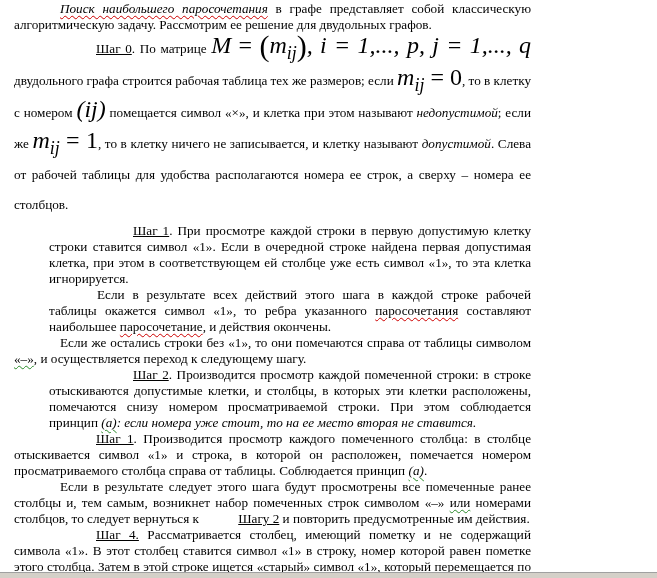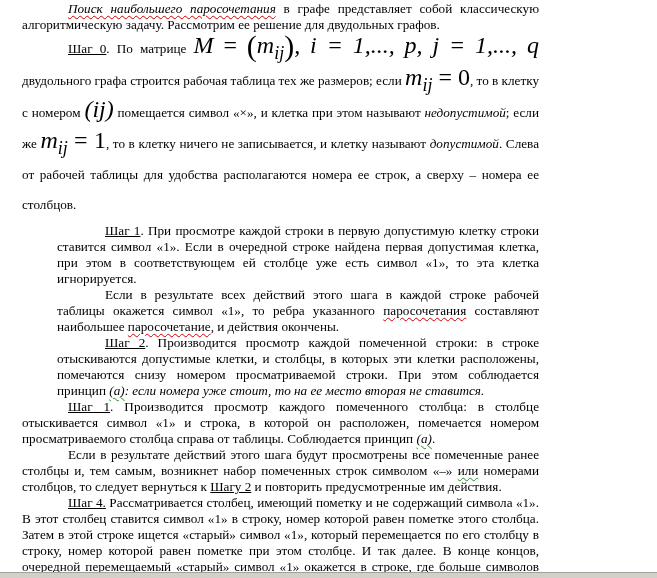--- a/index.html
+++ b/index.html
@@ -1,44 +1,45 @@
 <!DOCTYPE html>
 <html><head>
 <meta charset="utf-8">
 <style>
   html, body { margin:0; padding:0; background:#ffffff; }
   body { width:657px; height:578px; overflow:hidden; position:relative;
          font-family:"Liberation Serif","DejaVu Serif",serif; color:#000; }
-  .page { position:absolute; left:16px; top:0; width:529px; height:572px; }
+  .page { position:absolute; left:8px; top:0; width:529px; height:572px; }
   .bottom-bar { position:absolute; left:0; top:572px; width:657px; height:6px; background:#d4d0c8; border-top:1px solid #a0a0a0; }
   p { margin:0; font-size:13.2px; line-height:16px; text-align:justify; padding:0 6px 0 6px; }
   .ind { text-indent:46px; }
   .ind2 { text-indent:48px;padding-left:41px; }
   .it { font-style:italic; }
-  .u { text-decoration:underline; }
+  .u { text-decoration:underline;margin-left:36px; }
   .sp { text-decoration:underline wavy #c00; text-decoration-thickness:1px; text-underline-offset:2px; }
   .sg { text-decoration:underline wavy #2a8a2a; text-decoration-thickness:1px; text-underline-offset:2px; }
   .math { font-family:"Liberation Serif","DejaVu Serif",serif; font-style:italic; font-size:24px; line-height:24px; }
   .math .n { font-style:normal; }
   .math sub { font-size:18px; vertical-align:-6px; }
   .paren { font-style:normal; font-size:30px; vertical-align:-3px; }
   .mline { line-height:30px; }
 </style>
 </head>
 <body>
 
 <div class="page">
 
   <p class="ind" style="margin-top:1px;"><span class="it sp">Поиск наибольшего паросочетания</span><span> в графе представляет собой классическую алгоритмическую задачу. Рассмотрим ее решение для двудольных графов.</span></p>
 
   <p class="ind mline"><span class="u">Шаг 0</span><span>. По матрице </span><span class="math"><span>M</span><span class="n"> = </span><span class="paren">(</span><span>m</span><sub>ij</sub><span class="paren">)</span><span>, i = 1,..., p, j = 1,..., q</span></span><span> двудольного графа строится рабочая таблица тех же размеров; если </span><span class="math"><span>m</span><sub>ij</sub><span class="n"> = 0</span></span><span>, то в клетку с номером </span><span class="math">(ij)</span><span> помещается символ «×», и клетка при этом называют </span><span class="it">недопустимой</span><span>; если же </span><span class="math"><span>m</span><sub>ij</sub><span class="n"> = 1</span></span><span>, то в клетку ничего не записывается, и клетку называют </span><span class="it">допустимой</span><span style="line-height:16px">. Слева от рабочей таблицы для удобства располагаются номера ее строк, а сверху – номера ее столбцов.</span></p>
 
   <p class="ind2" style="margin-top:3px;"><span class="u">Шаг 1</span><span>. При просмотре каждой строки в первую допустимую клетку строки ставится символ «1». Если в очередной строке найдена первая допустимая клетка, при этом в соответствующем ей столбце уже есть символ «1», то эта клетка игнорируется.</span></p>
   <p class="ind2"><span>Если в результате всех действий этого шага в каждой строке рабочей таблицы окажется символ «1», то ребра указанного </span><span class="sp">паросочетания</span><span> составляют наибольшее </span><span class="sp">паросочетание</span><span>, и действия окончены.</span></p>
+  <p class="ind"><span>Если же остались строки без «1», то они помечаются справа от таблицы символом </span><span class="sg">«–»</span><span>, и осуществляется переход к следующему шагу.</span></p>
 
   <p class="ind2"><span class="u">Шаг 2</span><span>. Производится просмотр каждой помеченной строки: в строке отыскиваются допустимые клетки, и столбцы, в которых эти клетки расположены, помечаются снизу номером просматриваемой строки. При этом соблюдается принцип </span><span class="it sg">(а)</span><span class="it">: если номера уже стоит, то на ее место вторая не ставится.</span></p>
 
   <p class="ind"><span class="u">Шаг 1</span><span>. Производится просмотр каждого помеченного столбца: в столбце отыскивается символ «1» и строка, в которой он расположен, помечается номером просматриваемого столбца справа от таблицы. Соблюдается принцип </span><span class="it sg">(а)</span><span>.</span></p>
-  <p class="ind"><span>Если в результате действий этого шага будут просмотрены все помеченные ранее столбцы и, тем самым, возникнет набор помеченных строк символом «–» </span><span class="sg">или</span><span> номерами столбцов, то следует вернуться к </span><span class="u">Шагу 2</span><span> и повторить предусмотренные им действия.</span></p>
+  <p class="ind"><span>Если в результате следует этого шага будут просмотрены все помеченные ранее столбцы и, тем самым, возникнет набор помеченных строк символом «–» </span><span class="sg">или</span><span> номерами столбцов, то следует вернуться к </span><span class="u">Шагу 2</span><span> и повторить предусмотренные им действия.</span></p>
 
   <p class="ind"><span class="u">Шаг 4.</span><span> Рассматривается столбец, имеющий пометку и не содержащий символа «1». В этот столбец ставится символ «1» в строку, номер которой равен пометке этого столбца. Затем в этой строке ищется «старый» символ «1», который перемещается по его столбцу в строку, номер которой равен пометке при этом столбце. И так далее. В конце концов, очередной перемещаемый «старый» символ «1» окажется в строке, где больше символов «1» нет. Возникает новый набор символов «1», в котором уже элементов на один больше, чем в исходном наборе символов «1». По этому новому набору можно построить </span></p>
 </div>
 <div class="bottom-bar"></div>
 
 </body></html>

